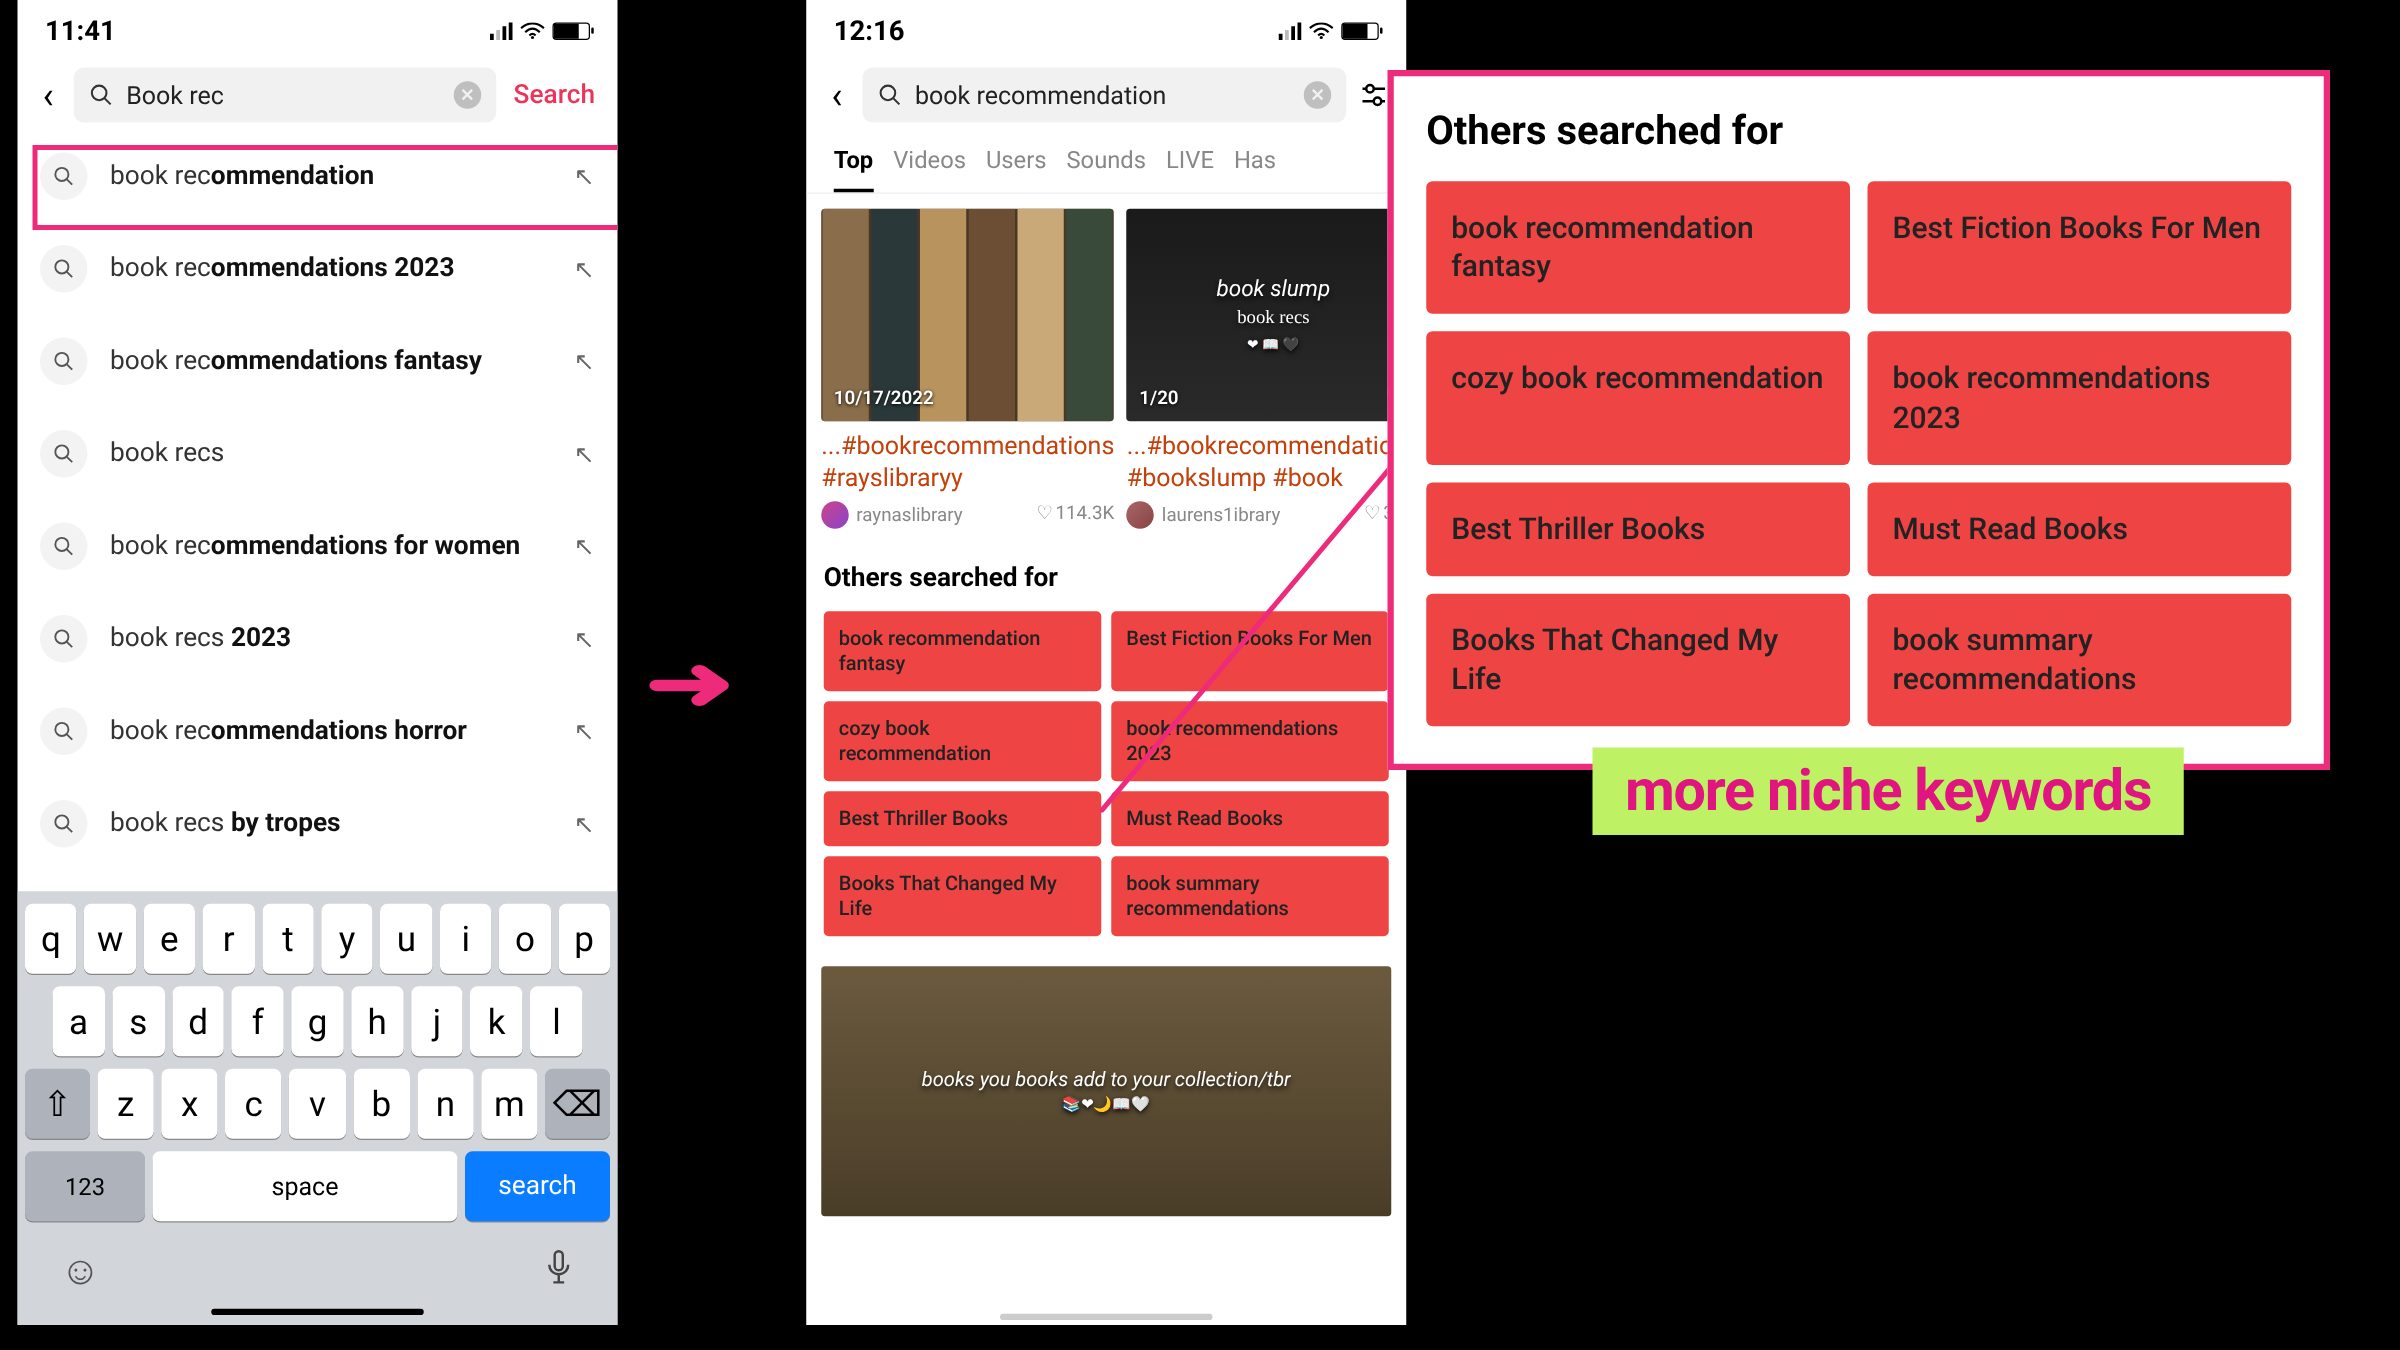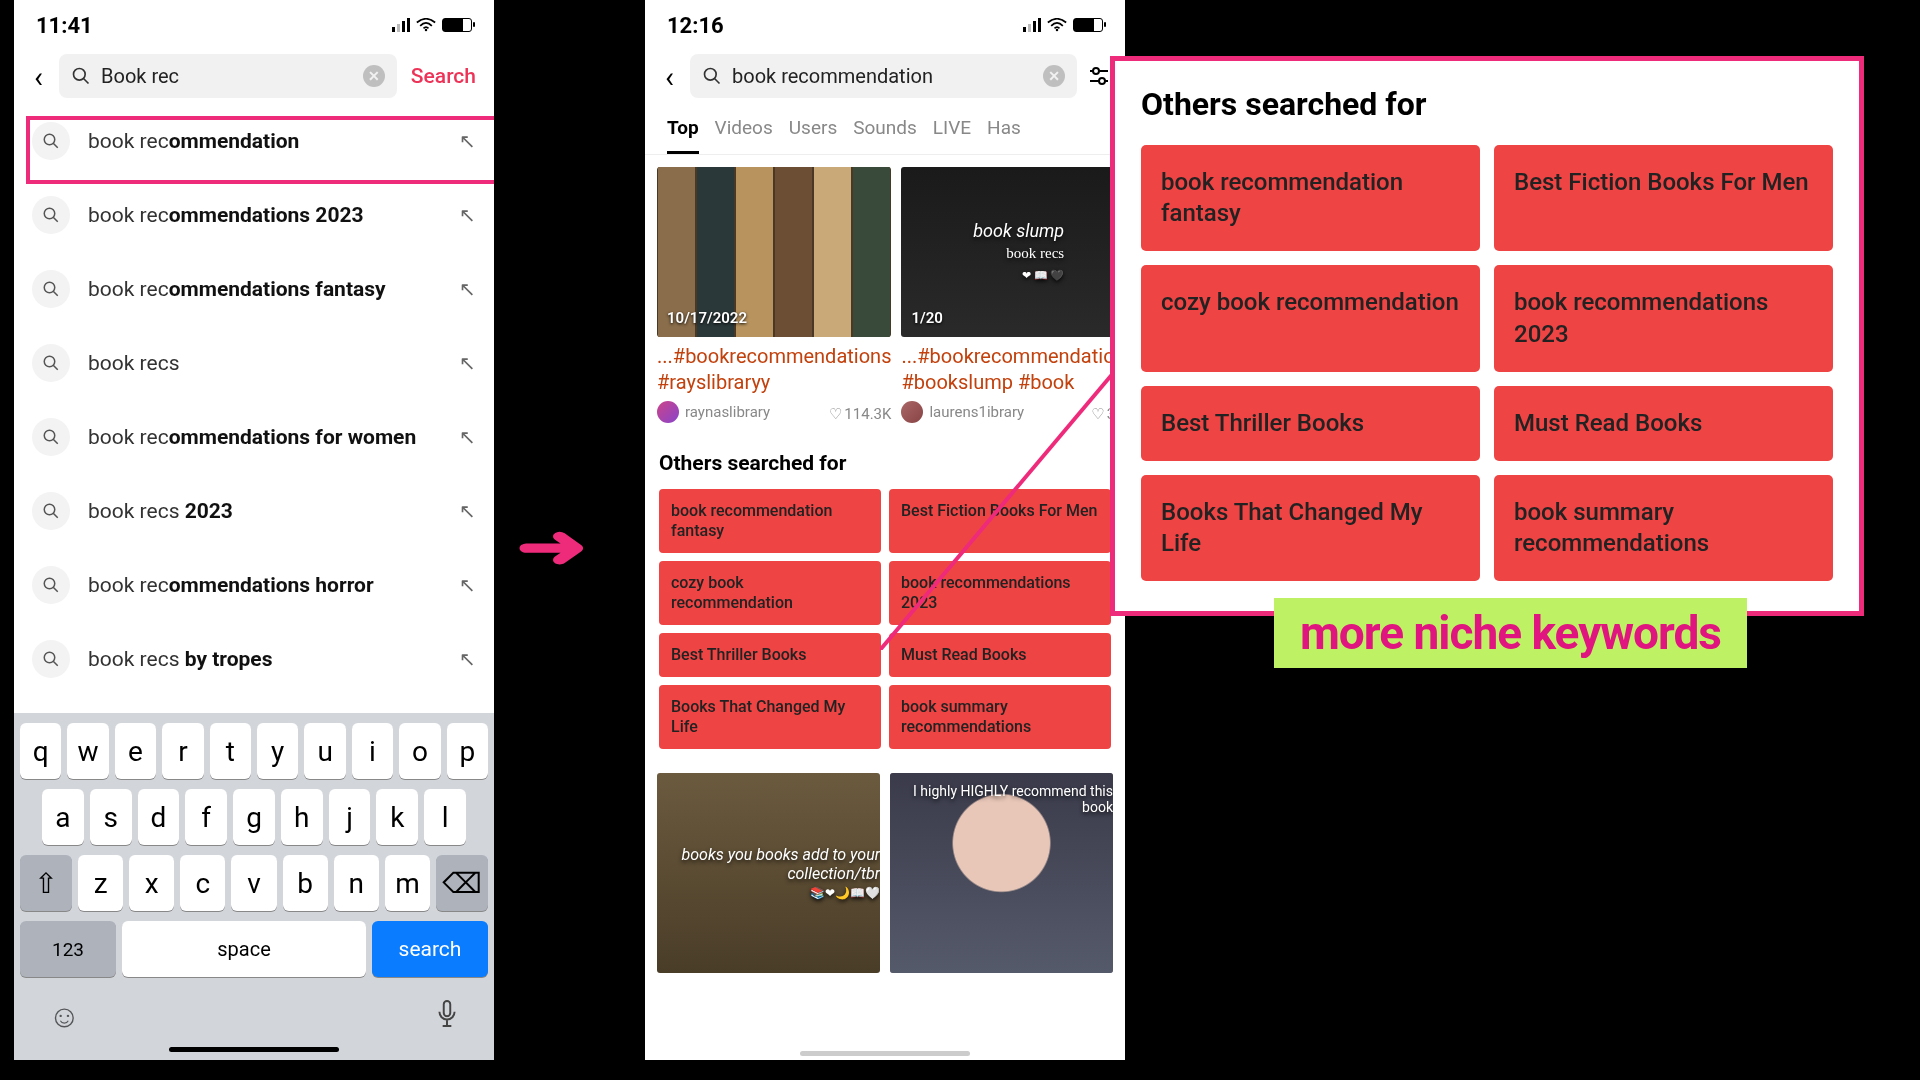--- a/index.html
+++ b/index.html
@@ -60,25 +60,25 @@
 .tabs span{padding:12px 0;cursor:pointer;white-space:nowrap}
 .tabs span.active{color:#000;font-weight:700;border-bottom:3px solid #000}
 
 
 .vgrid{display:flex;gap:10px;padding:12px}
 .vcard{flex:1;cursor:pointer}
 .vthumb{height:170px;border-radius:3px;position:relative;display:flex;align-items:center;justify-content:center;overflow:hidden}
 .vthumb .ov{position:absolute;color:#fff;font-size:15px;font-weight:600;text-shadow:0 1px 3px #000}
 .vthumb .ov.bl{left:10px;bottom:10px}
 .vthumb .ov.br{right:10px;bottom:10px}
-.booktext{color:#fff;font-family:Georgia,serif;font-style:italic;text-shadow:0 2px 4px rgba(0,0,0,.8);text-align:right;font-size:18px;position:relative}
+.booktext{color:#fff;font-family:Georgia,serif;font-style:italic;text-shadow:0 2px 4px rgba(0,0,0,.8);text-align:center;font-size:18px;position:relative}
 .spines{position:absolute;inset:0;display:flex}
 .spines i{flex:1;margin:0 1px}
 .vcap{font-size:20px;color:#c2410c;line-height:1.3;padding:6px 0 2px;overflow:hidden}
-.vmeta{display:flex;align-items:flex-end;justify-content:space-between;font-size:15px;color:#888;padding-top:4px}
+.vmeta{display:flex;align-items:flex-start;justify-content:space-between;font-size:15px;color:#888;padding-top:4px}
 .vmeta .u{display:flex;align-items:center;gap:6px}
 .vmeta .av{width:22px;height:22px;border-radius:50%;background:linear-gradient(135deg,#c48,#84c)}
 .likes{display:flex;align-items:center;gap:2px}
 
 
 .osf{padding:6px 14px}
 .osf h3{font-size:21px;font-weight:700;padding:10px 0 14px}
 .osf-grid{display:grid;grid-template-columns:1fr 1fr;gap:8px}
 .chip{background:#ef4444;border-radius:4px;padding:12px 12px;font-size:16px;color:#222;font-weight:500;cursor:pointer;line-height:1.25}
 
@@ -381,26 +381,20 @@
         <div class="chip">book summary recommendations</div>
       </div>
   </div>
 
   <div class="vgrid" style="padding-top:18px">
     <div class="vcard">
       <div class="vthumb" style="background:linear-gradient(#6b5a3e,#4a3d28);height:200px">
         <div class="booktext" style="font-size:16px"><span>books you books add to your collection/tbr</span><br><span style="font-size:12px;font-style:normal">📚❤🌙📖🤍</span></div>
       </div>
     </div>
-    <div class="vcard">
-      <div class="vthumb" style="background:#8a8a92;height:200px">
-        <div class="avatar2"></div>
-        <div class="booktext" style="font-style:normal;font-family:inherit;font-size:14px;position:absolute;top:10px;left:0;right:0"><span>I highly HIGHLY recommend this book</span></div>
-      </div>
-    </div>
   </div>
   <div class="homebar2"></div>
 </div>
 
 <div class="big-arrow">➜</div>
 
 <svg class="lineconn">
     <line x1="0" y1="380" x2="320" y2="0" stroke="#ee2a7b" stroke-width="4"></line>
   </svg>
 

